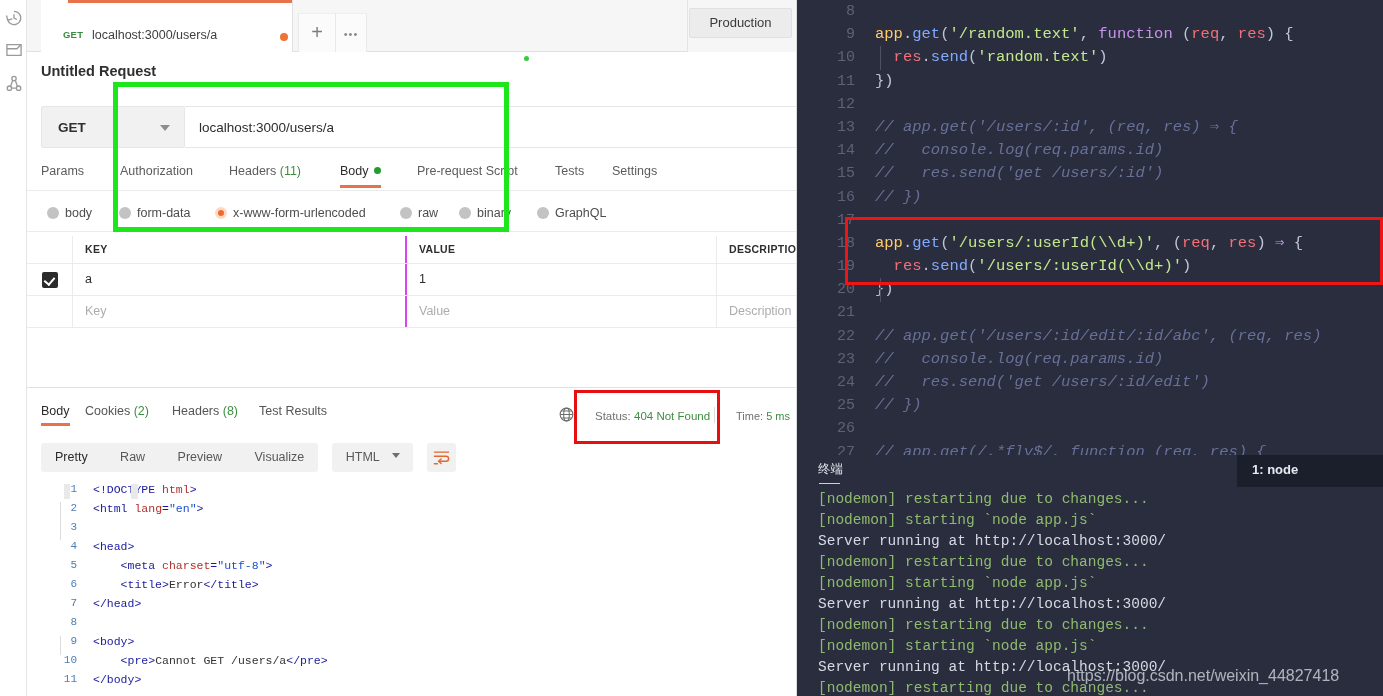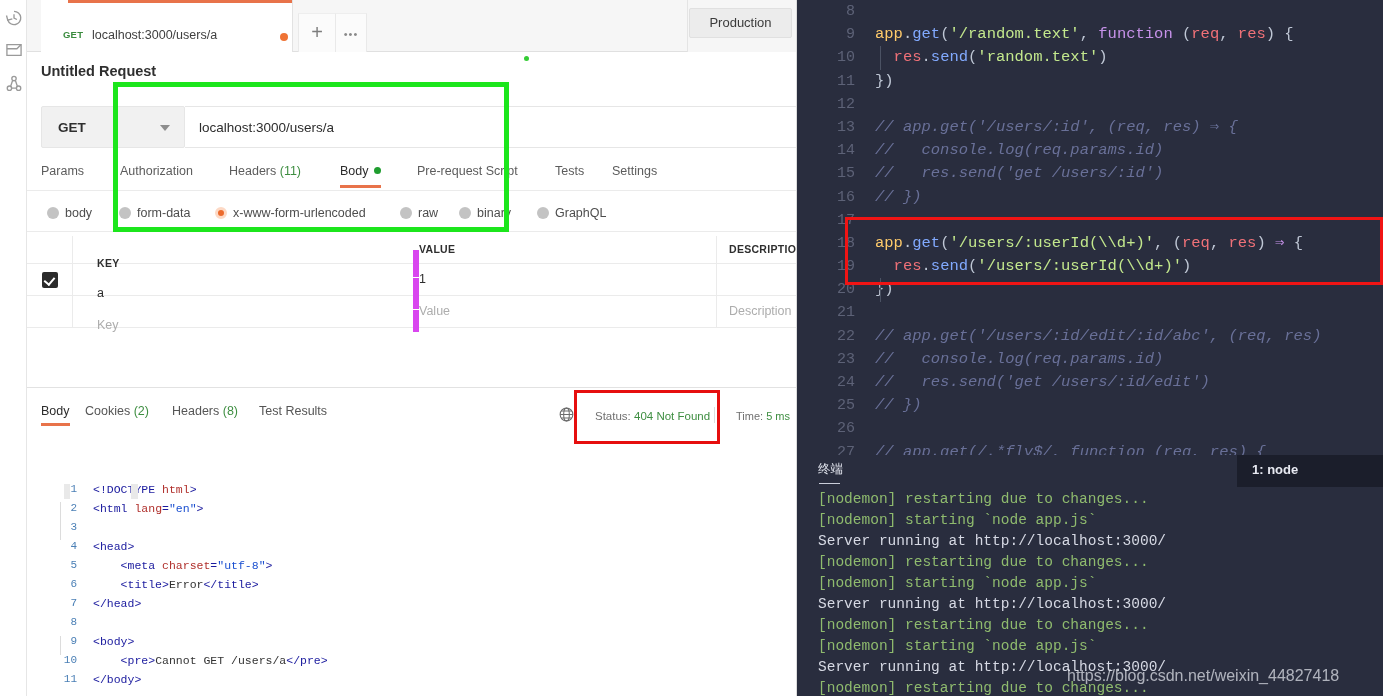--- a/index.html
+++ b/index.html
@@ -137,21 +137,21 @@
   }
   .btype.on .rd { background: #fff; border: 3px solid #ec6a2c; width: 12px; height: 12px; }
   .btype.on .rd { background: #ec6a2c; border: 3px solid #fdd9c5; }
 
   
   #kvtable { position: absolute; left: 27px; top: 236px; right: 0; }
   .kvrow { position: relative; height: 28px; border-bottom: 1px solid #ebebeb; }
   .kvrow.head { height: 28px; background: #fff; }
   .kvcell { position: absolute; top: 0; height: 100%; font-size: 11.5px; }
   .kvcell.chk { left: 0; width: 46px; border-right: 1px solid #ebebeb; }
-  .kvcell.k { left: 58px; width: 334px; border-right: 6px solid #d946ef; margin-top: 14px; }
+  .kvcell.k { left: 46px; width: 334px; border-right: 2px solid #d946ef; }
   .kvcell.v { left: 380px; width: 310px; border-right: 1px solid #ebebeb; }
   .kvcell.d { left: 690px; right: 0; }
   .kvcell span {
     position: absolute; left: 12px; top: 7px;
   }
   .kvrow.head .kvcell span {
     font-size: 10.5px; font-weight: 700; color: #2e2e2e; letter-spacing: .3px;
   }
   .kvrow.data { height: 32px; }
   .kvrow.data .kvcell span { font-size: 12.5px; color: #2d2d2d; top: 8px; }
@@ -473,20 +473,39 @@
     <div id="status-txt">
       <span>Status:</span>
       <b>404 Not Found</b>
     </div>
     <div id="status-div"></div>
     <div id="time-txt">
       <span>Time:</span>
       <b>5 ms</b>
     </div>
 
+    <div id="prettybar">
+      <div id="pretty-group">
+        <span class="pbtn sel">Pretty</span>
+        <span class="pbtn">Raw</span>
+        <span class="pbtn">Preview</span>
+        <span class="pbtn">Visualize</span>
+      </div>
+      <div id="fmt-group">
+        <span id="fmt-label">HTML</span>
+        <span id="fmt-caret"></span>
+      </div>
+      <div id="wrap-btn">
+        <svg viewBox="0 0 20 18" fill="none" stroke="#e2682e" stroke-width="1.7" stroke-linecap="round">
+          <path d="M1.5 2.5h17M1.5 7.5h14a3 3 0 0 1 0 6h-8"></path>
+          <polyline points="9.5,10.8 6.5,13.5 9.5,16.2"></polyline>
+          <path d="M1.5 16.5h3.5"></path>
+        </svg>
+      </div>
+    </div>
 
     <div id="resp-code">
         <div class="rcl">
           <span class="ln">1</span>
           <span class="tx"><span class="tag">&lt;!DOCTYPE </span><span class="attr">html</span><span class="tag">&gt;</span></span>
         </div>
         <div class="rcl">
           <span class="ln">2</span>
           <span class="tx"><span class="tag">&lt;html </span><span class="attr">lang</span><span class="tag">=</span><span class="val">"en"</span><span class="tag">&gt;</span></span>
         </div>

